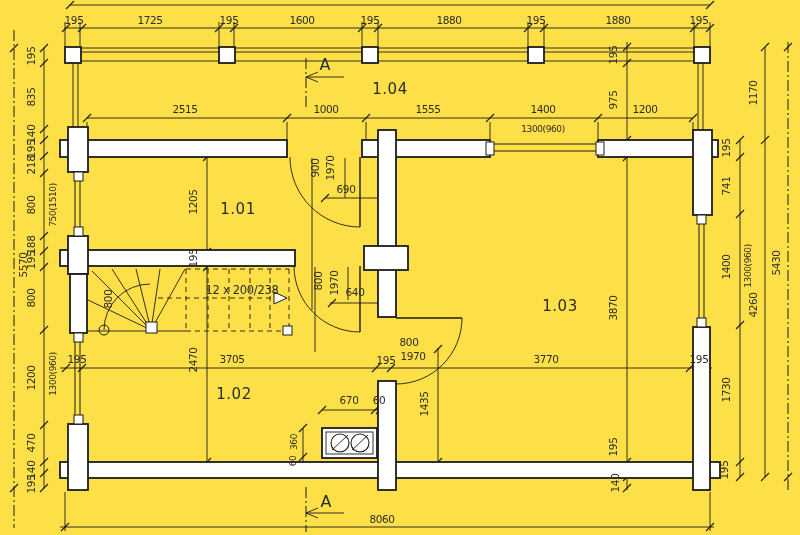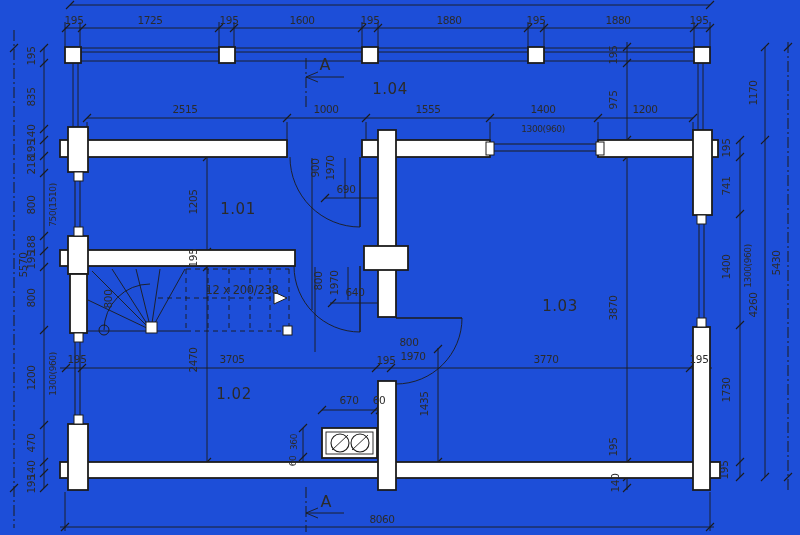--- a/index.html
+++ b/index.html
@@ -1,16 +1,16 @@
 <!DOCTYPE html>
 <html><head>
 <meta charset="utf-8">
 <style>
   html,body{margin:0;padding:0;background:#ffffff;}
-  .canvas-wrap{width:800px;height:535px;background:#1d4ed8;position:relative;overflow:hidden;}
+  .canvas-wrap{width:800px;height:535px;background:#fde047;position:relative;overflow:hidden;}
   svg{display:block;}
   text{fill:#2b2b2b;font-family:"DejaVu Sans",sans-serif;}
   .d{font-size:10.5px;text-anchor:middle;letter-spacing:-0.4px;}
   .sm{font-size:9px;text-anchor:middle;letter-spacing:-0.4px;}
   .room{font-size:15px;text-anchor:middle;letter-spacing:0.5px;}
   .sec{font-size:16px;text-anchor:middle;}
   .stairlbl{font-size:11.5px;text-anchor:middle;letter-spacing:-0.3px;}
   line,path,rect,circle,polygon{stroke:#1c1c1c;}
 </style>
 </head>

